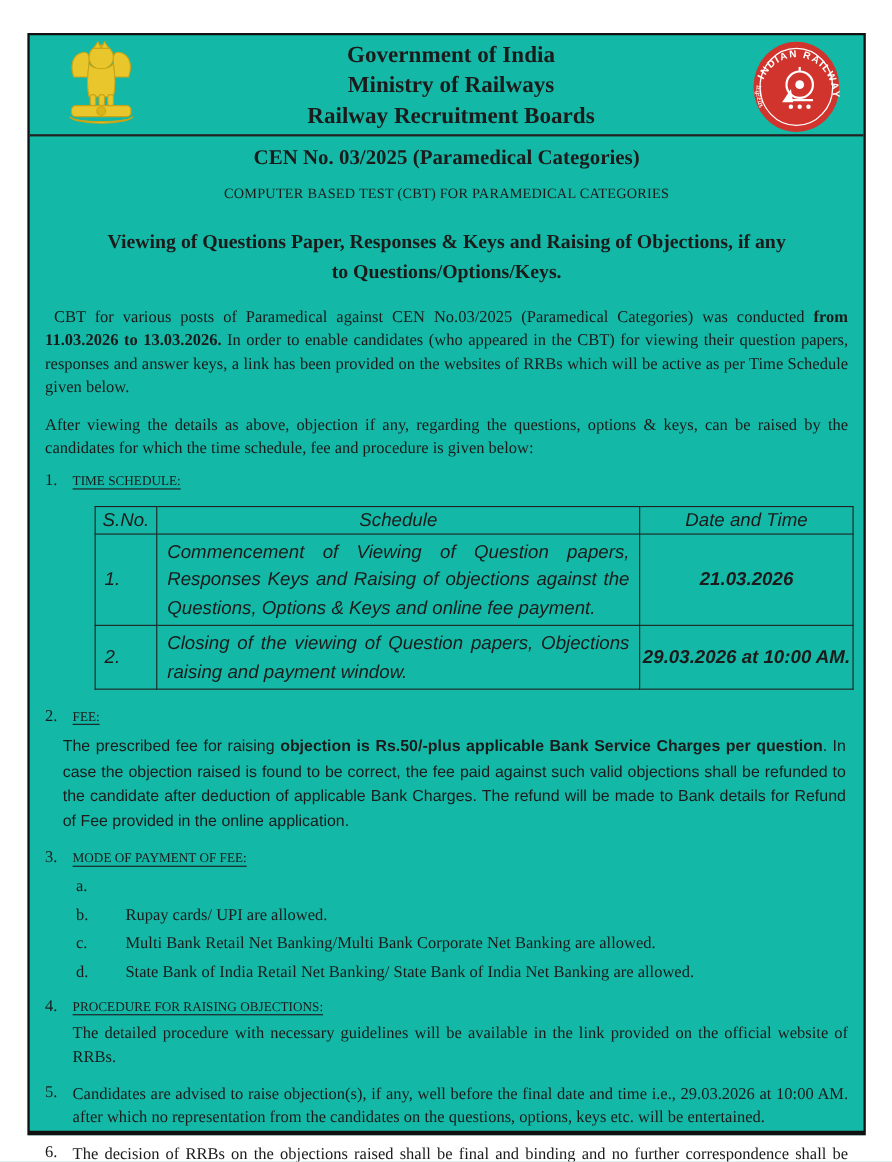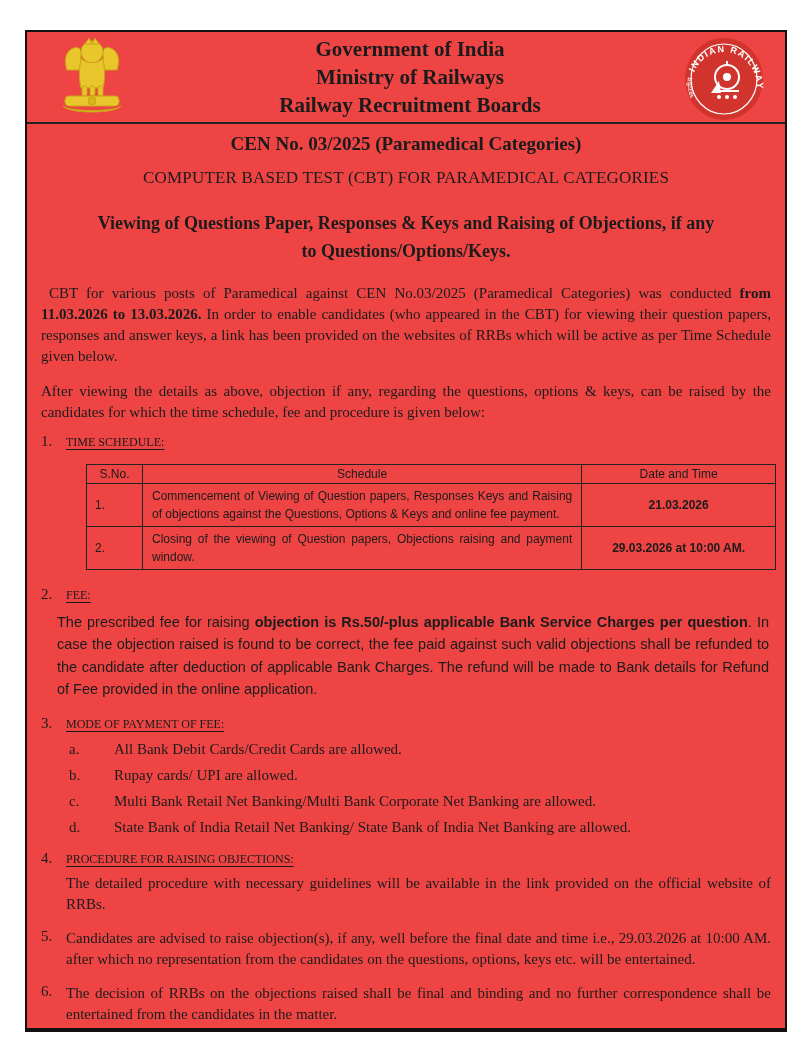--- a/index.html
+++ b/index.html
@@ -9,55 +9,56 @@
     font-family: "Liberation Serif", serif;
     color: #1b1b1b;
     position: relative;
   }
   .doc-frame {
     position: absolute;
     left: 25px; top: 30px;
     width: 762px; height: 1002px;
     border: 2px solid #111;
     border-bottom-width: 4px;
-    background: #ef4444;
+    background: #14b8a6;
   }
   
   .doc-header {
     display: flex; align-items: center;
     padding: 6px 18px 4px 28px;
     border-bottom: 2px solid #222;
     height: 92px;
   }
   .emblem-box { width: 90px; display: flex; justify-content: flex-start; }
   .titles {
     flex: 1; text-align: center;
     font-weight: bold; font-size: 21px; line-height: 1.32;
   }
   .rail-logo-box { width: 92px; display: flex; justify-content: flex-end; }
   
   .doc-main { padding: 0 14px; }
   .cen-title { text-align: center; font-weight: bold; font-size: 19px; margin-top: 9px; }
-  .cbt-subtitle { text-align: center; font-size: 17px; margin-top: 13px; letter-spacing: 0.2px; }
+  .cbt-subtitle { text-align: center; font-size: 13px; margin-top: 13px; letter-spacing: 0.2px; }
   .subject { text-align: center; font-weight: bold; font-size: 18px; margin: 22px auto 0; max-width: 630px; line-height: 1.55; }
   .para { font-size: 15px; line-height: 21px; text-align: justify; }
   .p1 { margin-top: 17px; text-indent: 8px; }
   .p2 { margin-top: 14px; }
   b, .bold { font-weight: bold; }
   .sec { display: flex; margin-top: 10px; }
   .sec-num { width: 25px; flex: none; font-size: 15px; }
   .sec-body { flex: 1; font-size: 15px; }
   .sec-head { text-decoration: underline; text-underline-offset: 3px; font-size: 12px; }
   
   .ts-table {
     border-collapse: collapse;
     margin: 14px 0 6px 20px;
     width: 690px;
     font-family: "Liberation Sans", sans-serif;
-    font-size: 12px;
+    font-size: 17px;
+    font-style: italic;
   }
   .ts-table th, .ts-table td { border: 1.5px solid #222; vertical-align: middle; }
   .ts-table th { font-weight: normal; padding: 2px 6px; text-align: center; }
   .col-sno  { width: 56px; }
   .col-act  { width: 440px; }
   .col-date { width: 194px; }
   .td-sno { padding: 2px 8px; }
   .td-act { padding: 3px 9px; text-align: justify; line-height: 1.5; }
   .td-date { text-align: center; font-weight: bold; }
   
@@ -188,21 +189,20 @@
       </div>
     </div>
     <p class="fee-body"><span>The prescribed fee for raising </span><b>objection is Rs.50/-plus applicable Bank Service Charges per question</b><span>. In case the objection raised is found to be correct, the fee paid against such valid objections shall be refunded to the candidate after deduction of applicable Bank Charges. The refund will be made to Bank details for Refund of Fee provided in the online application.</span></p>
 
     <div class="sec" style="margin-top:14px;">
       <span class="sec-num">3.</span>
       <div class="sec-body">
         <span class="sec-head">MODE OF PAYMENT OF FEE:</span>
         <div class="pay-item">
           <span class="pay-letter">a.</span>
-          <span>All Bank Debit Cards/Credit Cards are allowed.</span>
         </div>
         <div class="pay-item">
           <span class="pay-letter">b.</span>
           <span>Rupay cards/ UPI are allowed.</span>
         </div>
         <div class="pay-item">
           <span class="pay-letter">c.</span>
           <span>Multi Bank Retail Net Banking/Multi Bank Corporate Net Banking are allowed.</span>
         </div>
         <div class="pay-item">

